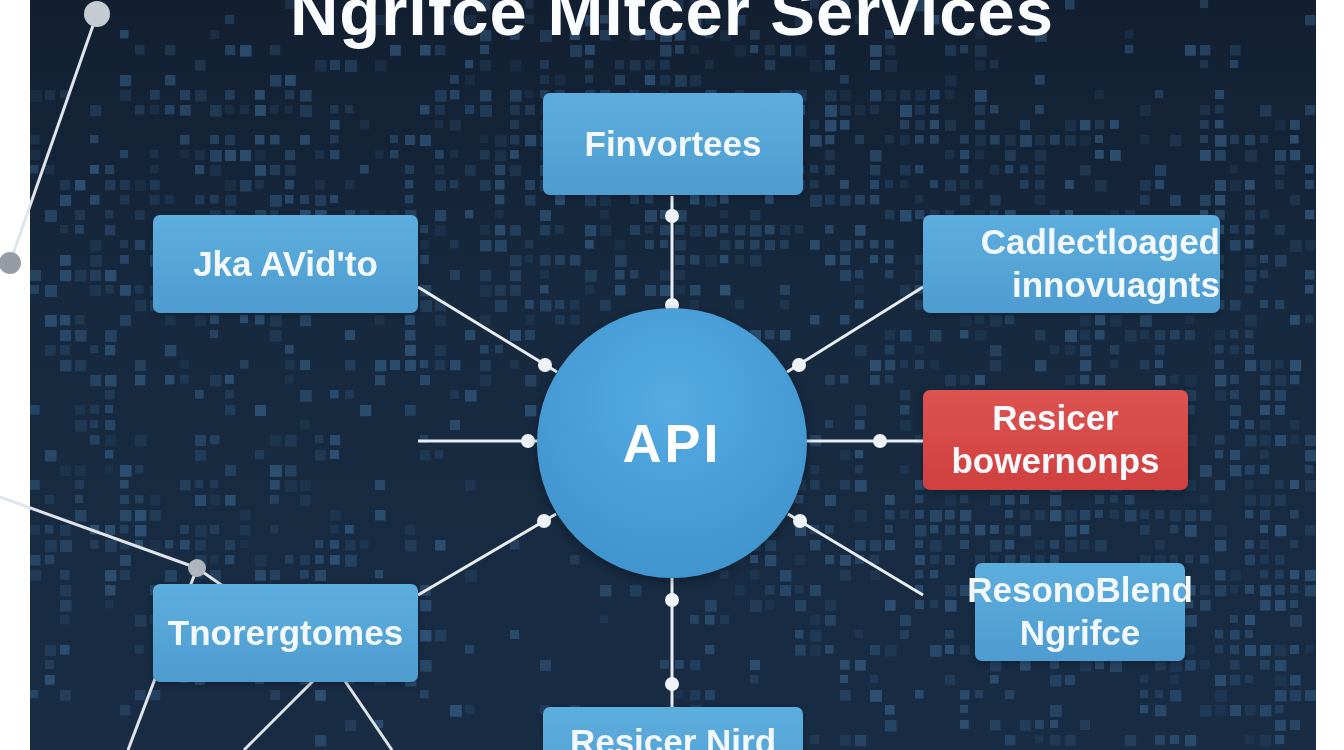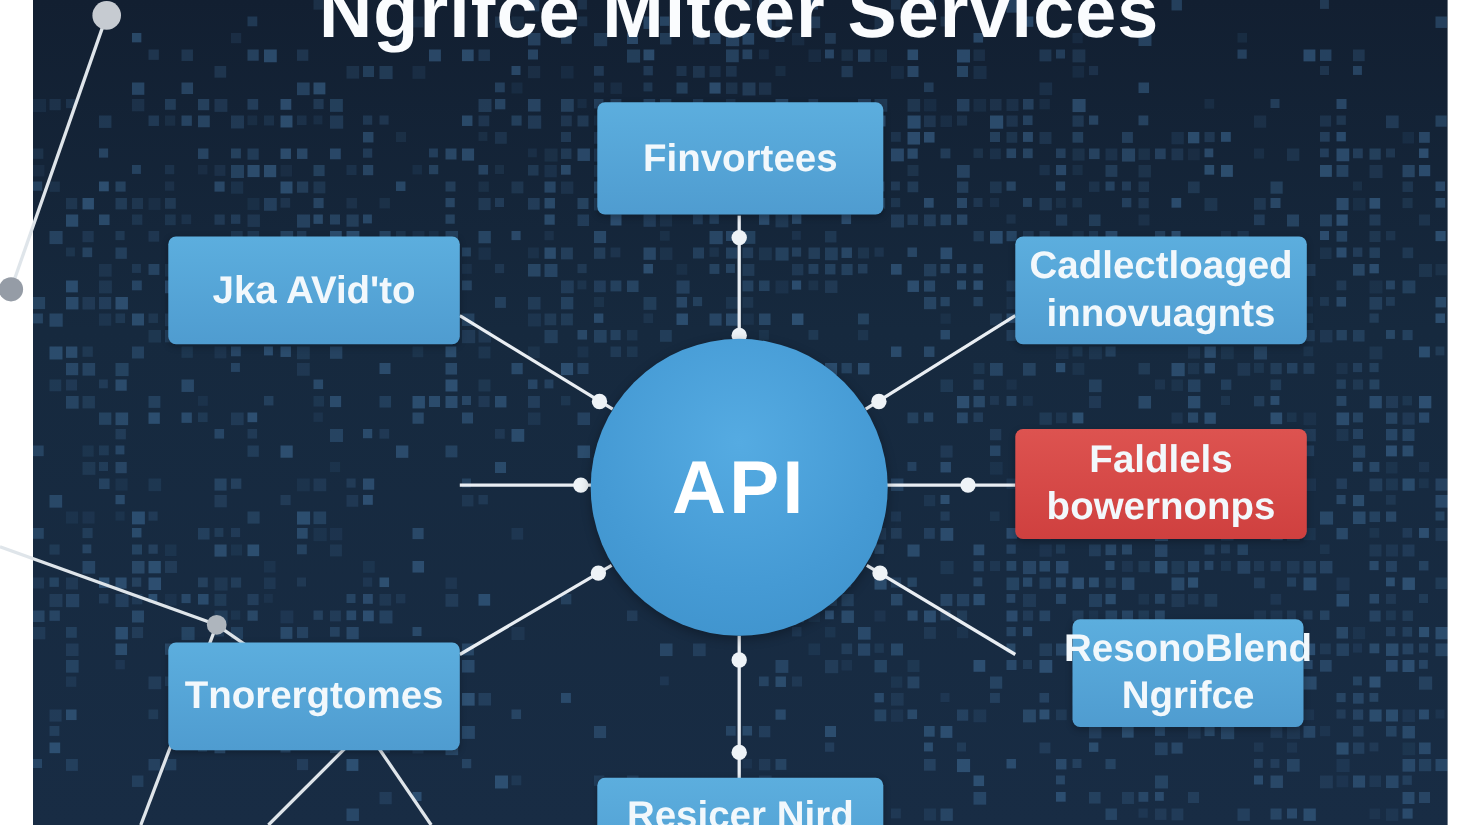--- a/index.html
+++ b/index.html
@@ -34,29 +34,29 @@
     display:flex;flex-direction:column;align-items:center;justify-content:center;
     color:var(--text);font-size:35px;font-weight:700;text-align:center;line-height:1.22;
     background:linear-gradient(180deg,#5caede 0%,#4f9cd0 100%);
     box-shadow:0 2px 6px rgba(0,0,0,0.25);
   }
   .dbox.red{background:linear-gradient(180deg,#dd5350 0%,#cf403f 100%);}
   #node-top{left:543px;top:93px;width:260px;height:102px;}
   #node-left-top{left:153px;top:215px;width:265px;height:98px;}
   #node-left-middle{left:153px;top:390px;width:265px;height:98px;}
   #node-left-bottom{left:153px;top:563px;width:265px;height:98px;margin-top:21px;}
-  #node-right-top{left:923px;top:215px;width:265px;height:98px;}
+  #node-right-top{left:923px;top:215px;width:297px;height:98px;align-items:flex-end;}
   #node-right-middle{left:923px;top:390px;width:265px;height:100px;}
   #node-right-bottom{left:975px;top:563px;width:210px;height:98px;justify-content:center;}
   #node-bottom{left:543px;top:707px;width:260px;height:100px;justify-content:flex-start;padding-top:14px;}
   #hub-circle{
     position:absolute;z-index:3;left:537px;top:308px;width:270px;height:270px;border-radius:50%;
     background:radial-gradient(circle at 50% 35%,#55abe2 0%,#459ad4 60%,#3d90c9 100%);
     display:flex;align-items:center;justify-content:center;
-    color:#ffffff;font-size:68px;font-weight:700;letter-spacing:3px;
+    color:#ffffff;font-size:54px;font-weight:700;letter-spacing:3px;
     box-shadow:0 3px 10px rgba(0,0,0,0.3);
   }
 </style>
 </head>
 <body>
 
 <div id="stage">
 
   <svg id="pixel-layer" class="layer" width="1344" height="750">
       <rect x="285" y="0" width="8.8" height="8.8" fill="#3a648c" opacity="0.25"></rect>
@@ -1818,21 +1818,21 @@
   <div class="dbox" id="node-left-bottom">
     <span>Tnorergtomes</span>
   </div>
 
   <div class="dbox" id="node-right-top">
     <span>Cadlectloaged</span>
     <span>innovuagnts</span>
   </div>
 
   <div class="dbox red" id="node-right-middle">
-    <span>Faldlels</span>
+    <span>Resicer</span>
     <span>bowernonps</span>
   </div>
 
   <div class="dbox" id="node-right-bottom">
     <span>ResonoBlend</span>
     <span>Ngrifce</span>
   </div>
 
   <div class="dbox" id="node-bottom">
     <span>Resicer Nird</span>

